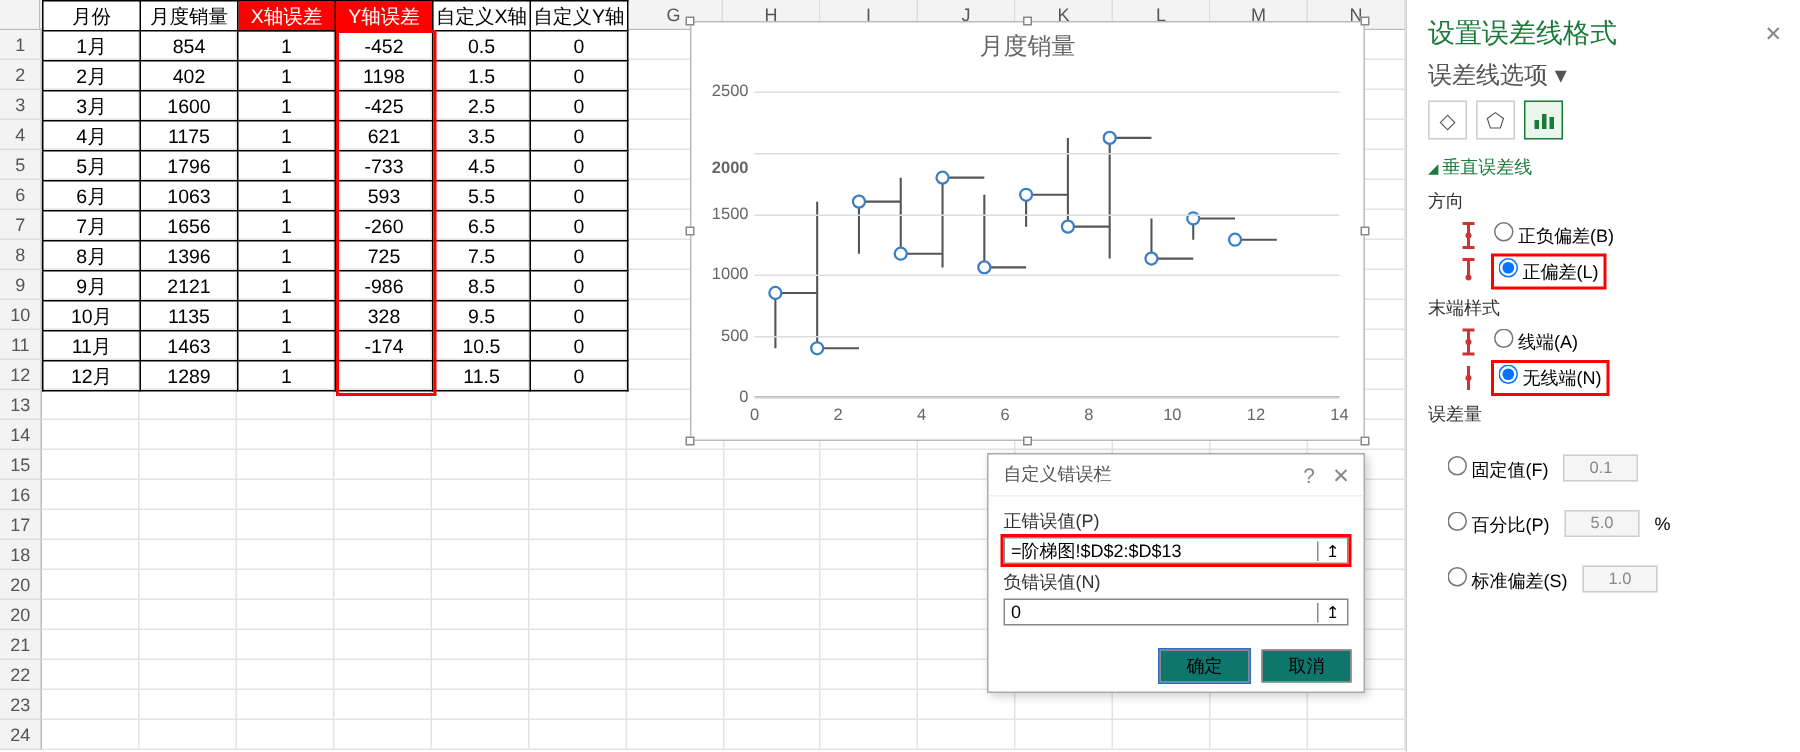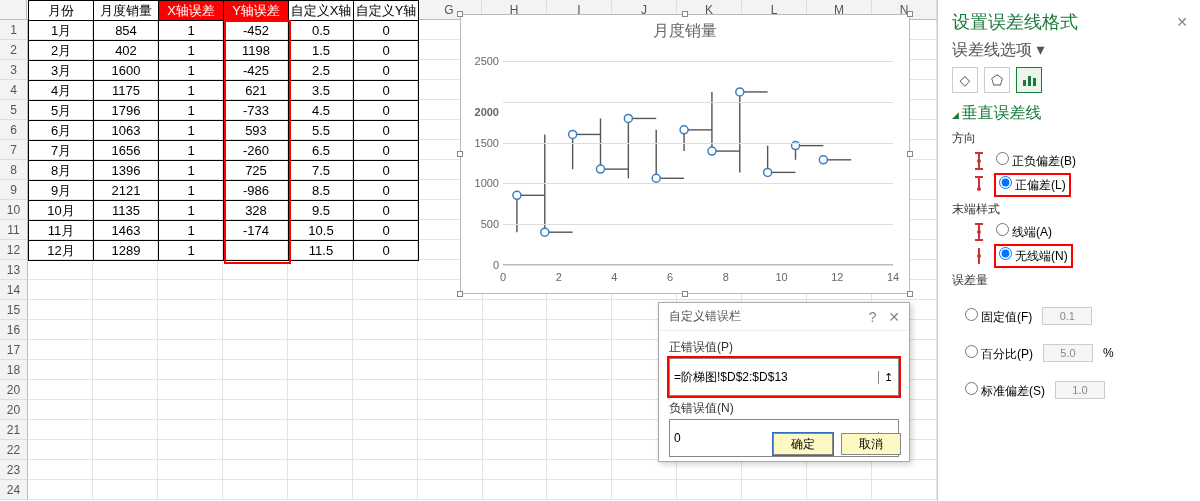--- a/index.html
+++ b/index.html
@@ -36,37 +36,37 @@
   .chart svg { position:absolute; left:0; top:0; }
   .marker { fill:#fff; stroke:#3a7ec5; stroke-width:1.5; }
   .errline { stroke:#555; stroke-width:1.4; fill:none; }
 
   
   .dialog { position:absolute; left:658px; top:302px; width:252px; height:160px; background:#fff; border:1px solid #aaa; box-shadow:2px 2px 6px rgba(0,0,0,0.2); }
   .dialog-title { display:flex; justify-content:space-between; align-items:center; height:28px; padding:0 6px 0 10px; color:#555; font-size:12px; border-bottom:1px solid #eee;}
   .dialog-title .icons span { display:inline-block; width:18px; text-align:center; color:#888; font-size:14px;}
   .dialog-body { padding:4px 10px; }
   .dialog-body .lbl { font-size:12px; color:#333; margin:4px 0 2px;}
-  .dialog .input-row { display:flex; border:1px solid #888; height:38px; align-items:center;}
+  .dialog .input-row { display:flex; border:1px solid #888; height:18px; align-items:center;}
   .dialog .input-row.red-outline { outline:2px solid #ff0000; }
   .dialog .input-row input { flex:1; border:none; outline:none; padding:0 4px; font-size:12px; background:#fff;}
   .dialog .input-row .pick { width:20px; text-align:center; border-left:1px solid #888; font-size:11px;}
   .dialog-buttons { position:absolute; bottom:6px; right:8px; display:flex; gap:8px;}
-  .btn { width:60px; height:22px; border:1px solid #888; background:#fef9c3; text-align:center; line-height:20px; font-size:12px;}
+  .btn { width:60px; height:22px; border:1px solid #888; background:#0f766e; text-align:center; line-height:20px; font-size:12px;}
   .btn.primary { outline:1px solid #2a6ec5; }
 
   
   .right-panel { position:absolute; left:940px; top:0; width:260px; height:501px; background:#fff; padding:6px 12px;}
   .right-panel h1 { font-size:18px; font-weight:normal; color:#1a7a3a; margin:4px 0 6px; display:flex; justify-content:space-between; align-items:center;}
   .right-panel h1 .x-close { color:#888; font-size:14px;}
   .right-panel .subtitle { color:#555; font-size:16px; margin-bottom:6px;}
   .icon-row { display:flex; gap:6px; align-items:center; margin-bottom:10px;}
   .icon-row .ico { width:26px; height:26px; border:1px solid #ccc; display:flex; align-items:center; justify-content:center; font-size:14px; color:#555;}
   .icon-row .ico.active { border:1px solid #1a7a3a; background:#eaf5ec;}
-  .section-head { color:#1a7a3a; font-size:16px; margin:6px 0 4px;}
+  .section-head { color:#1a7a3a; font-size:12px; margin:6px 0 4px;}
   .section-head::before { content:"◢ "; font-size:9px;}
   .field-label { color:#333; font-size:12px; margin:6px 0 4px;}
   .radio-row { display:flex; align-items:center; gap:8px; margin:4px 0 4px 18px; font-size:12px;}
   .radio-row .glyph { width:18px; display:flex; justify-content:center; color:#c33;}
   .radio-row input[type=radio]{ margin:0 3px 0 0;}
   .red-box { outline:2px solid #ff0000; padding:1px 3px; display:inline-flex; align-items:center;}
   .amount-row { display:flex; align-items:center; gap:10px; margin:16px 0 3px 8px; font-size:12px;}
   .amount-row .val-box { width:50px; height:18px; border:1px solid #ccc; background:#f5f5f5; text-align:center; line-height:16px; font-size:11px; color:#888;}
 
   svg.dir-icon { width:16px; height:20px; }

